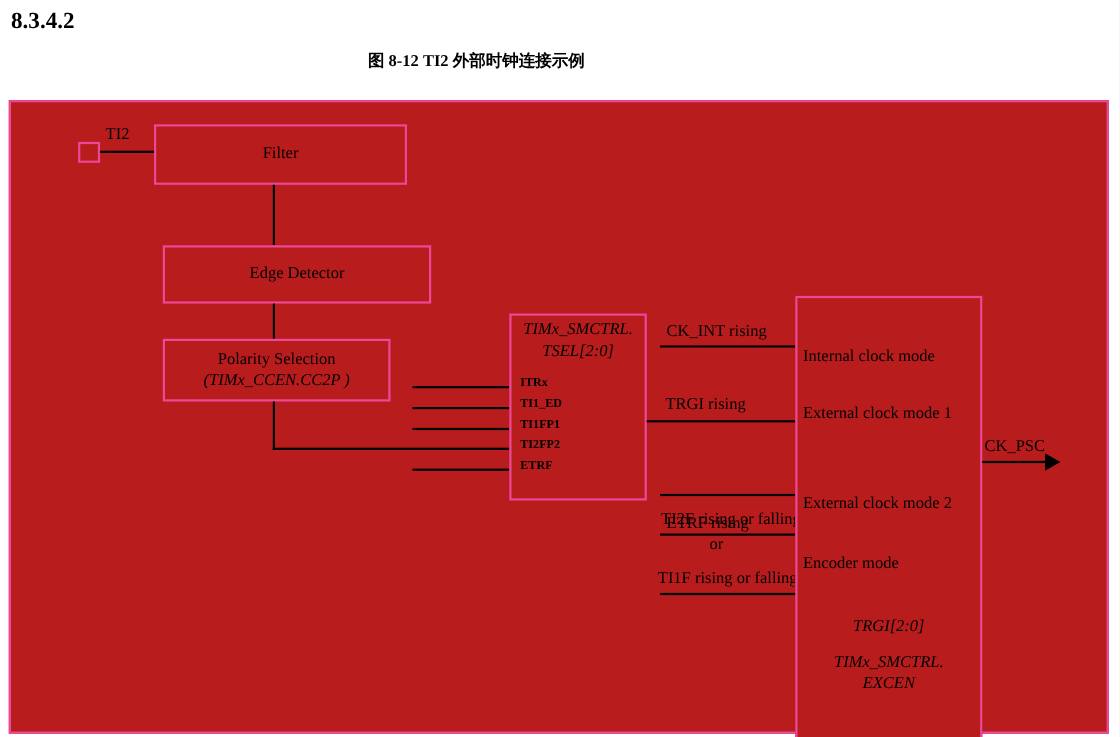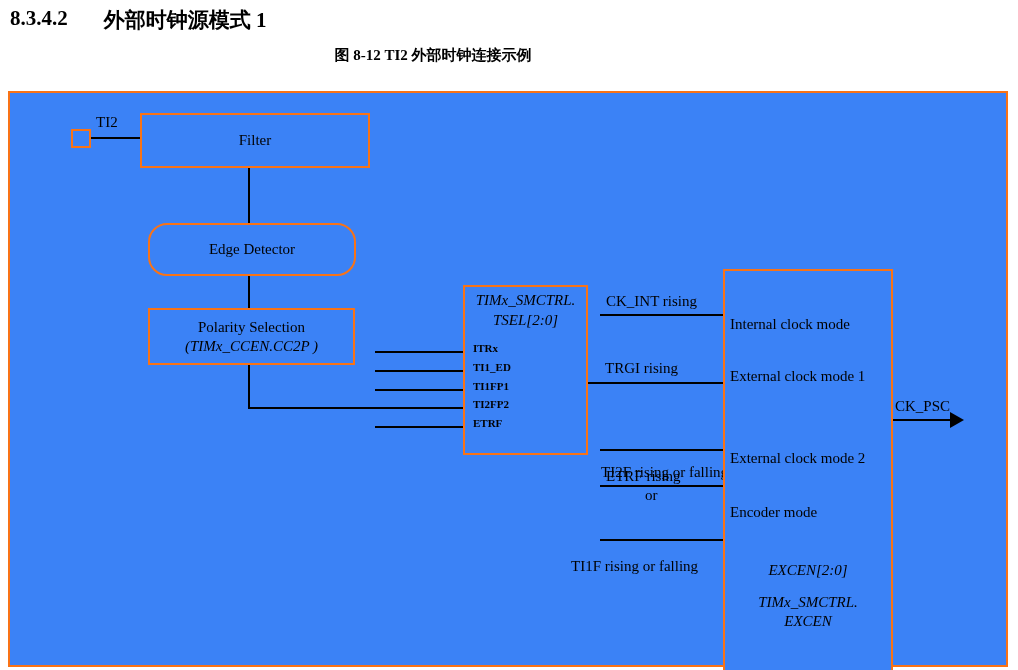--- a/index.html
+++ b/index.html
@@ -4,21 +4,21 @@
 <style>
   * { margin: 0; padding: 0; box-sizing: border-box; }
   html, body { background: #ffffff; }
   body {
     width: 1018px; height: 670px;
     position: relative;
     font-family: "Liberation Serif", serif;
     color: #000;
     overflow: hidden;
   }
-  .box { position: absolute; border: 2px solid #f97316; background: #3b82f6; }
+  .box { position: absolute; border: 2px solid #ec4899; background: #b91c1c; }
   .hline { position: absolute; height: 2px; background: #000; }
   .vline { position: absolute; width: 2px; background: #000; }
   .lbl { position: absolute; font-size: 15px; white-space: nowrap; }
   .ital { font-style: italic; }
   .center-col {
     display: flex; flex-direction: column;
     align-items: center; justify-content: center;
     height: 100%; width: 100%;
     font-size: 15px; line-height: 1.25; text-align: center;
   }
@@ -44,40 +44,39 @@
     border-left: 14px solid #000;
     border-top: 8px solid transparent;
     border-bottom: 8px solid transparent;
   }
 </style>
 </head>
 <body>
 
 <div id="heading">
   <span>8.3.4.2</span>
-  <span>外部时钟源模式 1</span>
 </div>
 
 <div id="caption">图 8-12 TI2  外部时钟连接示例</div>
 
 <div class="box" style="left:8px; top:91px; width:1000px; height:576px;"></div>
 
 <div class="box" style="left:71px; top:129px; width:20px; height:19px;"></div>
 <div class="lbl" style="left:96px; top:114px;">TI2</div>
 <div class="hline" style="left:91px; top:137px; width:49px;"></div>
 
 <div class="box" style="left:140px; top:113px; width:230px; height:55px;">
   <div class="center-col">
     <span>Filter</span>
   </div>
 </div>
 
 <div class="vline" style="left:248px; top:168px; height:55px;"></div>
 
-<div class="box" style="left:148px; top:223px; width:208px; height:53px;border-radius:19px;">
+<div class="box" style="left:148px; top:223px; width:244px; height:53px;">
   <div class="center-col">
     <span>Edge Detector</span>
   </div>
 </div>
 
 <div class="vline" style="left:248px; top:276px; height:32px;"></div>
 
 <div class="box" style="left:148px; top:308px; width:207px; height:57px;">
   <div class="center-col">
     <span>Polarity Selection</span>
@@ -112,28 +111,28 @@
 <div class="hline" style="left:588px; top:382px; width:135px;"></div>
 
 <div class="lbl" style="left:606px; top:428px;margin-top:40px;">ETRF rising</div>
 <div class="hline" style="left:600px; top:449px; width:123px;"></div>
 
 <div class="lbl" style="left:601px; top:464px;">TI2F rising or falling</div>
 <div class="hline" style="left:600px; top:485px; width:123px;"></div>
 
 <div class="lbl" style="left:645px; top:487px;text-align:center;">or</div>
 
-<div class="lbl" style="left:571px; top:518px;margin-top:40px;">TI1F rising or falling</div>
+<div class="lbl" style="left:598px; top:518px;">TI1F rising or falling</div>
 <div class="hline" style="left:600px; top:539px; width:123px;"></div>
 
 <div class="box" style="left:723px; top:269px; width:170px; height:424px;">
   <div class="mode-label" style="top:45px;">Internal clock mode</div>
   <div class="mode-label" style="top:97px;">External clock mode 1</div>
   <div class="mode-label" style="top:179px;">External clock mode 2</div>
   <div class="mode-label" style="top:233px;">Encoder mode</div>
-  <div class="mode-reg" style="top:291px;">EXCEN[2:0]</div>
+  <div class="mode-reg" style="top:291px;">TRGI[2:0]</div>
   <div class="mode-reg" style="top:323px;">TIMx_SMCTRL.</div>
   <div class="mode-reg" style="top:342px;">EXCEN</div>
 </div>
 
 <div class="lbl" style="left:895px; top:398px;">CK_PSC</div>
 <div class="hline" style="left:893px; top:419px; width:60px;"></div>
 <div id="arrow-head"></div>
 
 </body></html>

